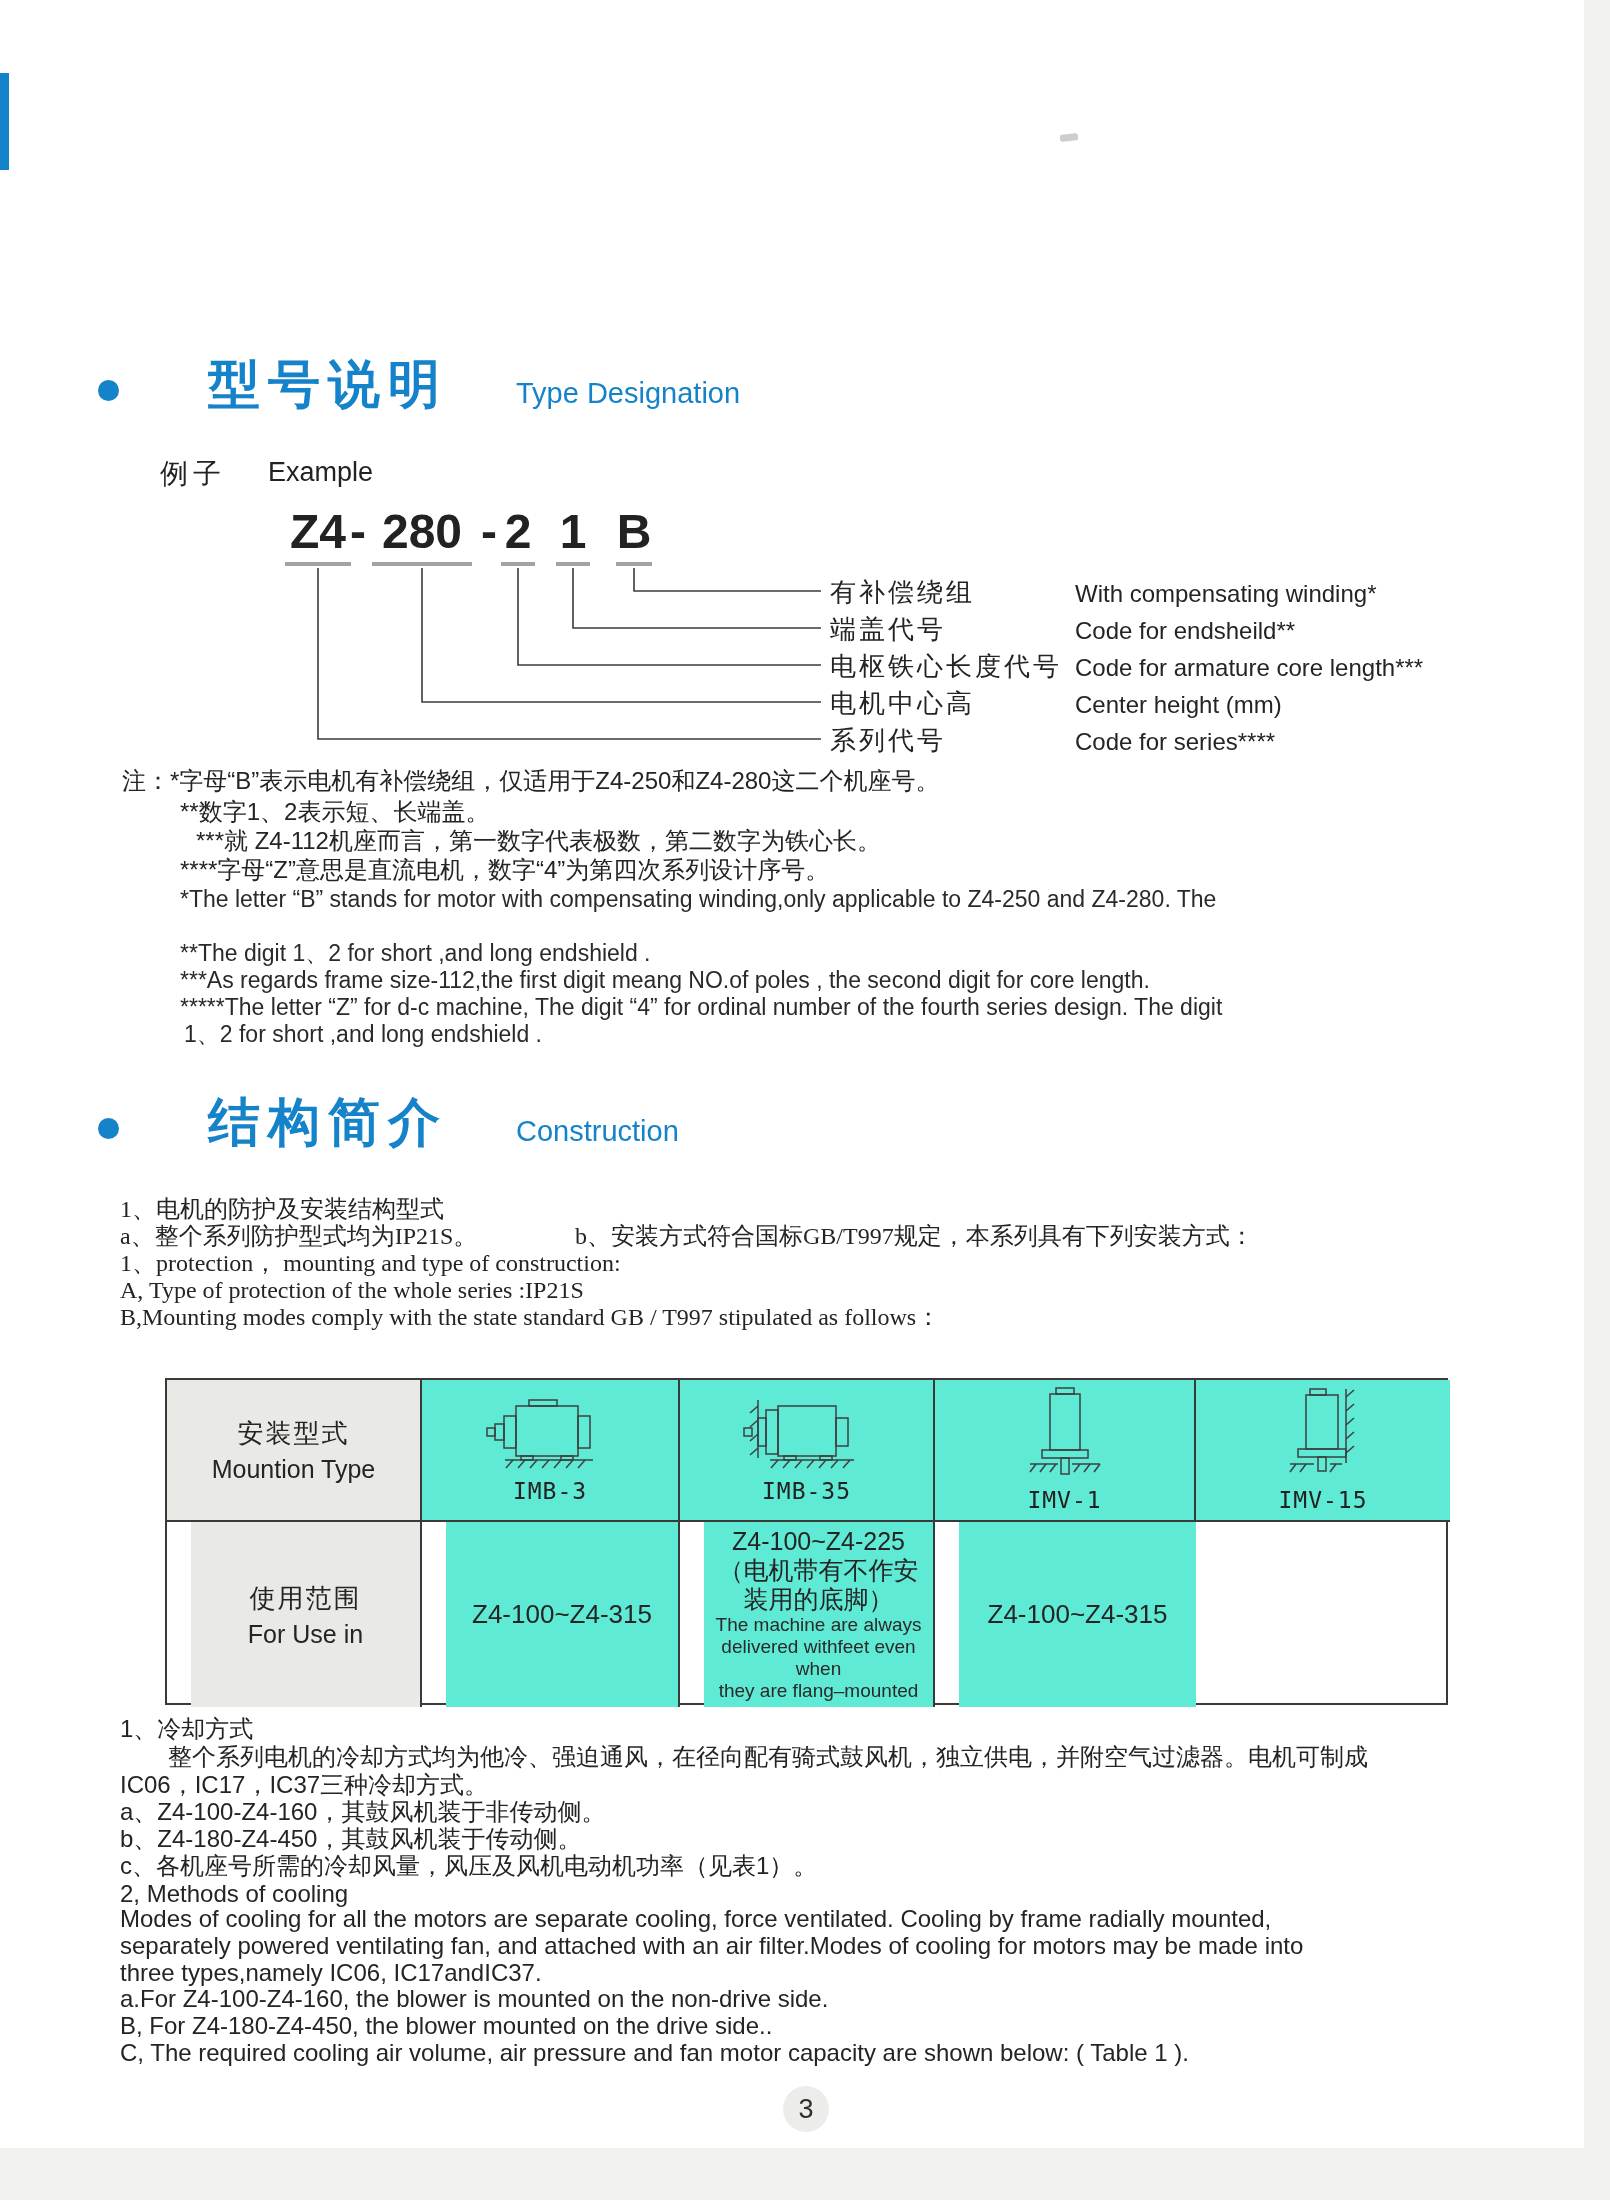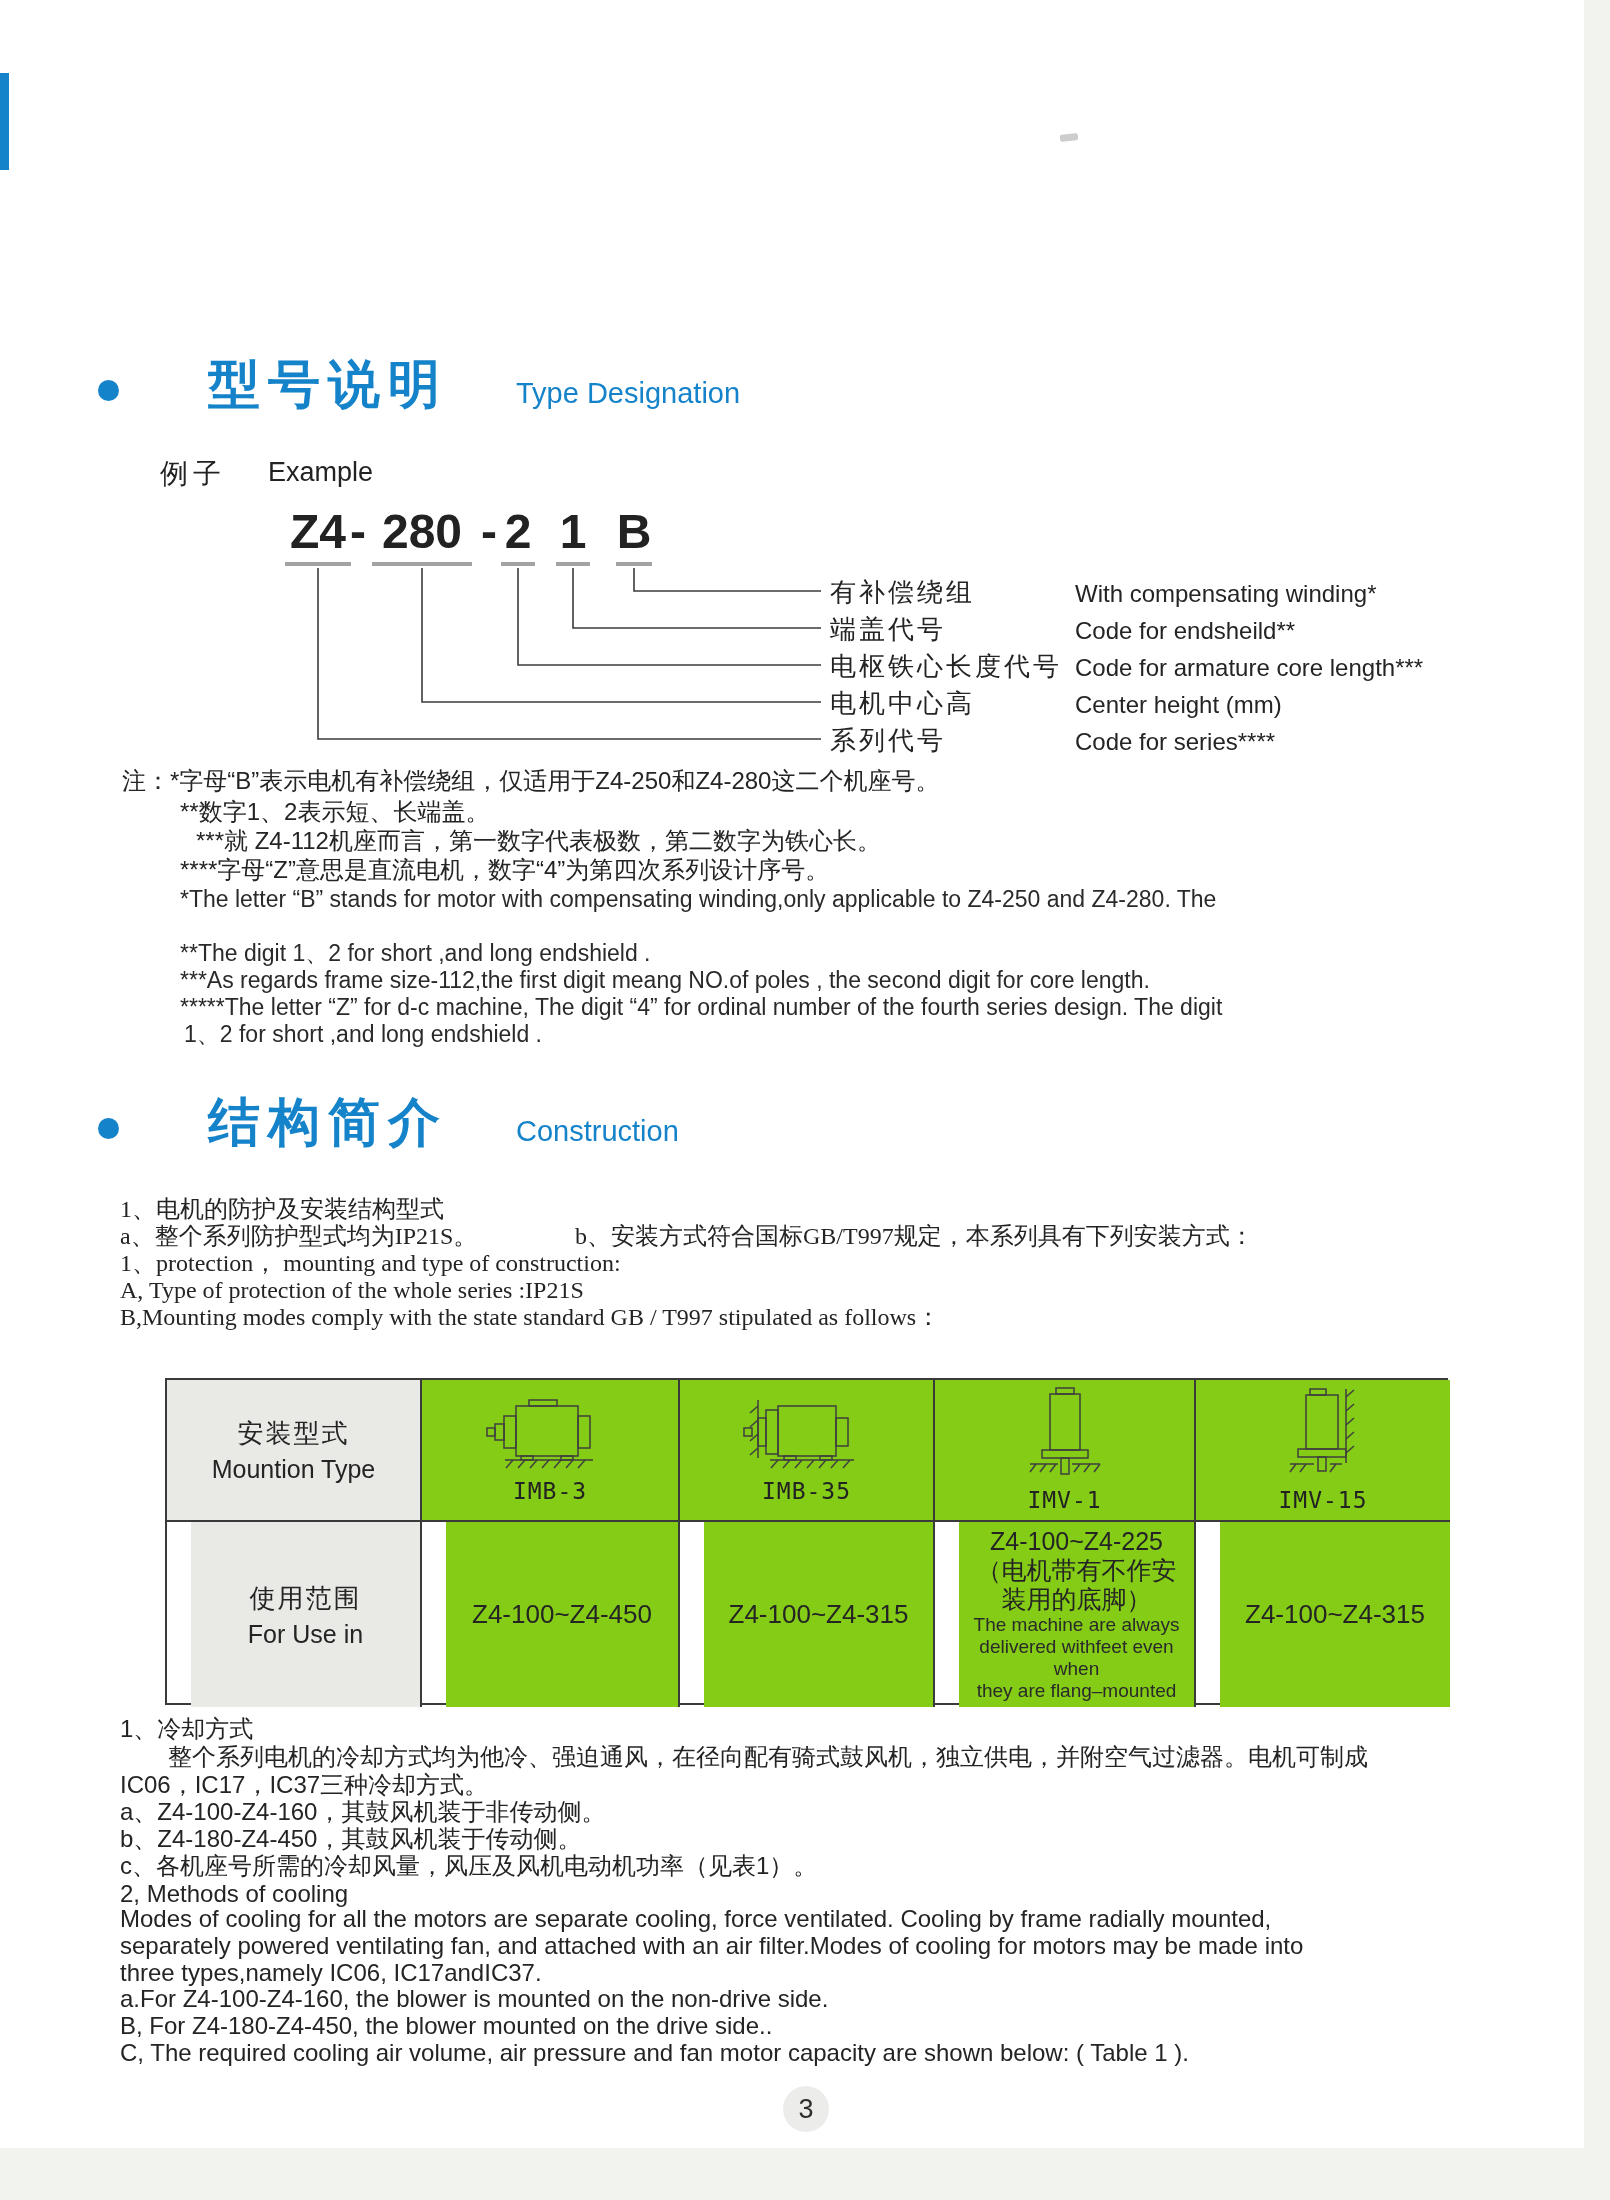--- a/index.html
+++ b/index.html
@@ -27,21 +27,21 @@
   .note{white-space:nowrap;line-height:26px;}
   .note.zh{font-size:24px;color:#242424;}
   .note.en{font-size:23px;color:#2a2a2a;}
   
   .intro-line{font-size:24px;color:#242424;white-space:nowrap;line-height:26px;font-family:Liberation Serif, serif;}
   
   .mount-table{left:165px;top:1378px;width:1283px;height:327px;display:grid;
                grid-template-columns:255px 258px 255px 261px 254px;grid-template-rows:142px 185px;
                border:2px solid #3a3a3a;box-sizing:border-box;}
   .mt-cell{border-right:2px solid #3a3a3a;border-bottom:2px solid #3a3a3a;box-sizing:border-box;
-           display:flex;flex-direction:column;align-items:center;justify-content:center;background:#84cc16;}
+           display:flex;flex-direction:column;align-items:center;justify-content:center;background:#5eead4;}
   .mt-cell.last-col{border-right:none;}
   .mt-cell.last-row{border-bottom:none;margin-left:24px;}
   .mt-label{background:#e9e9e6;}
   .mt-label .zh{font-size:26px;letter-spacing:2px;color:#242424;}
   .mt-label .en{font-size:25px;color:#242424;margin-top:4px;}
   .mt-caption{font-family:"DejaVu Sans Mono","Liberation Mono",monospace;font-size:23px;color:#222;margin-top:4px;letter-spacing:1px;}
   .mt-use{font-size:26px;color:#242424;}
   .mt-use-multi{text-align:center;line-height:29px;}
   .mt-use-multi .zh{font-size:25px;color:#242424;display:block;}
   .mt-use-multi .en{font-size:19px;color:#2a2a2a;display:block;line-height:22px;}
@@ -215,23 +215,20 @@
         </svg>
       </span>
       <span class="mt-caption">IMV-15</span>
     </div>
 
     <div class="mt-cell mt-label last-row">
       <span class="zh">使用范围</span>
       <span class="en">For Use in</span>
     </div>
     <div class="mt-cell last-row">
-      <span class="mt-use">Z4-100~Z4-450</span>
-    </div>
-    <div class="mt-cell last-row">
       <span class="mt-use">Z4-100~Z4-315</span>
     </div>
     <div class="mt-cell last-row">
       <div class="mt-use-multi">
         <span class="zh">Z4-100~Z4-225</span>
         <span class="zh">（电机带有不作安</span>
         <span class="zh">装用的底脚）</span>
         <span class="en">The machine are always</span>
         <span class="en">delivered withfeet even when</span>
         <span class="en">they are flang–mounted</span>

